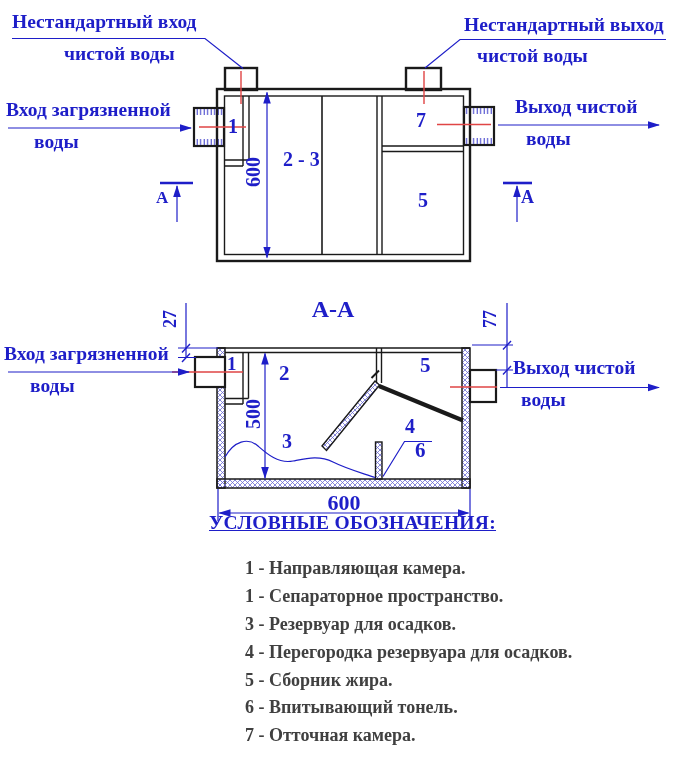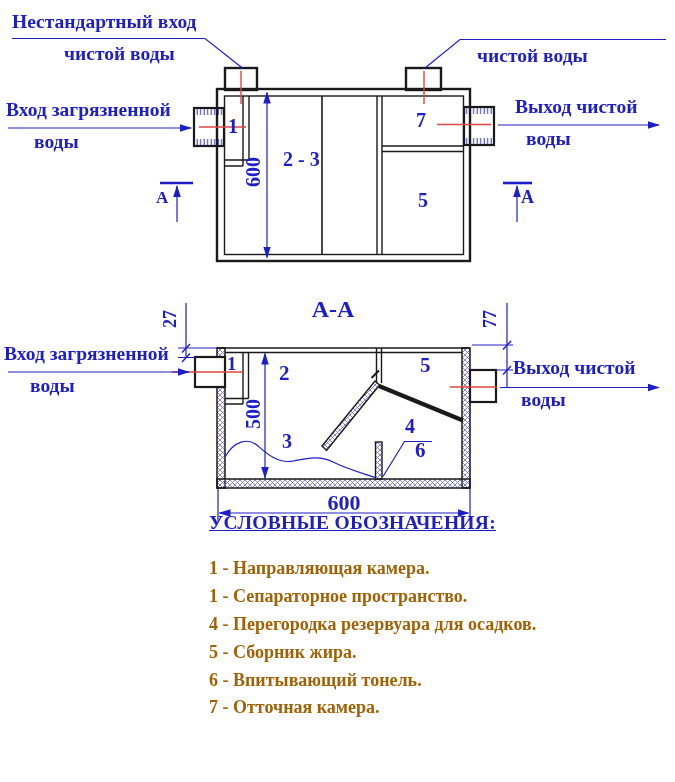--- a/index.html
+++ b/index.html
@@ -3,21 +3,21 @@
 <meta charset="utf-8">
 <style>
   html,body{margin:0;padding:0;background:#fff;}
   .canvas{position:relative;width:675px;height:782px;background:#ffffff;overflow:hidden;
           font-family:Liberation Serif, serif;}
   svg{position:absolute;left:0;top:0;}
   .t{position:absolute;color:#1e1ec8;font-weight:bold;white-space:nowrap;line-height:1.1;}
   .rot{transform:translate(-50%,-50%) rotate(-90deg);transform-origin:center center;}
   .ctr{transform:translate(-50%,-50%);}
   .legend-title{font-size:19.5px;text-decoration:underline;letter-spacing:.3px;}
-  .legend-item{font-size:18px;line-height:27.8px;font-weight:bold;color:#a16207;white-space:nowrap;}
+  .legend-item{font-size:18px;line-height:27.8px;font-weight:bold;color:#404040;white-space:nowrap;margin-left:36px;}
 </style>
 </head>
 <body>
 
 <div class="canvas">
 
   <svg width="675" height="782" viewBox="0 0 675 782">
     <defs>
       <marker id="arr" viewBox="0 0 12 10" refX="11" refY="5" markerWidth="12" markerHeight="10" markerUnits="userSpaceOnUse" orient="auto-start-reverse">
         <path d="M0,1.2 L12,5 L0,8.8 z" fill="#1e1ec8"></path>
@@ -118,20 +118,21 @@
         <path d="M218,489 V521 M470,489 V521" stroke="#1e1ec8" stroke-width="1.2" fill="none"></path>
         <line x1="219.5" y1="513" x2="468.5" y2="513" stroke="#1e1ec8" stroke-width="1.2" marker-start="url(#arr)" marker-end="url(#arr)"></line>
       </g>
 
       <path d="M383,476.5 L404.5,441.5 H432" stroke="#1e1ec8" stroke-width="1.2" fill="none"></path>
     </g>
   </svg>
 
   <span class="t" style="left:12px;top:11px;font-size:19.5px;">Нестандартный вход</span>
   <span class="t" style="left:64px;top:43px;font-size:19.5px;">чистой воды</span>
+  <span class="t" style="left:464px;top:14px;font-size:19.5px;">Нестандартный выход</span>
   <span class="t" style="left:477px;top:45px;font-size:19.5px;">чистой воды</span>
   <span class="t" style="left:6px;top:99px;font-size:19.5px;">Вход загрязненной</span>
   <span class="t" style="left:34px;top:131px;font-size:19.5px;">воды</span>
   <span class="t" style="left:515px;top:96px;font-size:19.5px;">Выход чистой</span>
   <span class="t" style="left:526px;top:128px;font-size:19.5px;">воды</span>
   <span class="t" style="left:228px;top:115px;font-size:20px;">1</span>
   <span class="t" style="left:283px;top:148px;font-size:20px;">2 - 3</span>
   <span class="t" style="left:416px;top:109px;font-size:20px;">7</span>
   <span class="t" style="left:418px;top:189px;font-size:20px;">5</span>
   <span class="t rot" style="left:253px;top:172px;font-size:20px;">600</span>
@@ -152,20 +153,21 @@
   <span class="t" style="left:420px;top:354px;font-size:21px;">5</span>
   <span class="t" style="left:405px;top:415px;font-size:20px;">4</span>
   <span class="t" style="left:415px;top:439px;font-size:21px;">6</span>
   <span class="t ctr" style="left:344px;top:503px;font-size:22px;">600</span>
 
   <div style="position:absolute;left:209px;top:512px;">
     <span class="t legend-title" style="position:static;">УСЛОВНЫЕ ОБОЗНАЧЕНИЯ:</span>
     <div style="margin-top:22px;">
       <div class="legend-item">1 - Направляющая камера.</div>
       <div class="legend-item">1 - Сепараторное пространство.</div>
+      <div class="legend-item">3 - Резервуар для осадков.</div>
       <div class="legend-item">4 - Перегородка резервуара для осадков.</div>
       <div class="legend-item">5 - Сборник жира.</div>
       <div class="legend-item">6 - Впитывающий тонель.</div>
       <div class="legend-item">7 - Отточная камера.</div>
     </div>
   </div>
 
 </div>
 
 </body></html>

